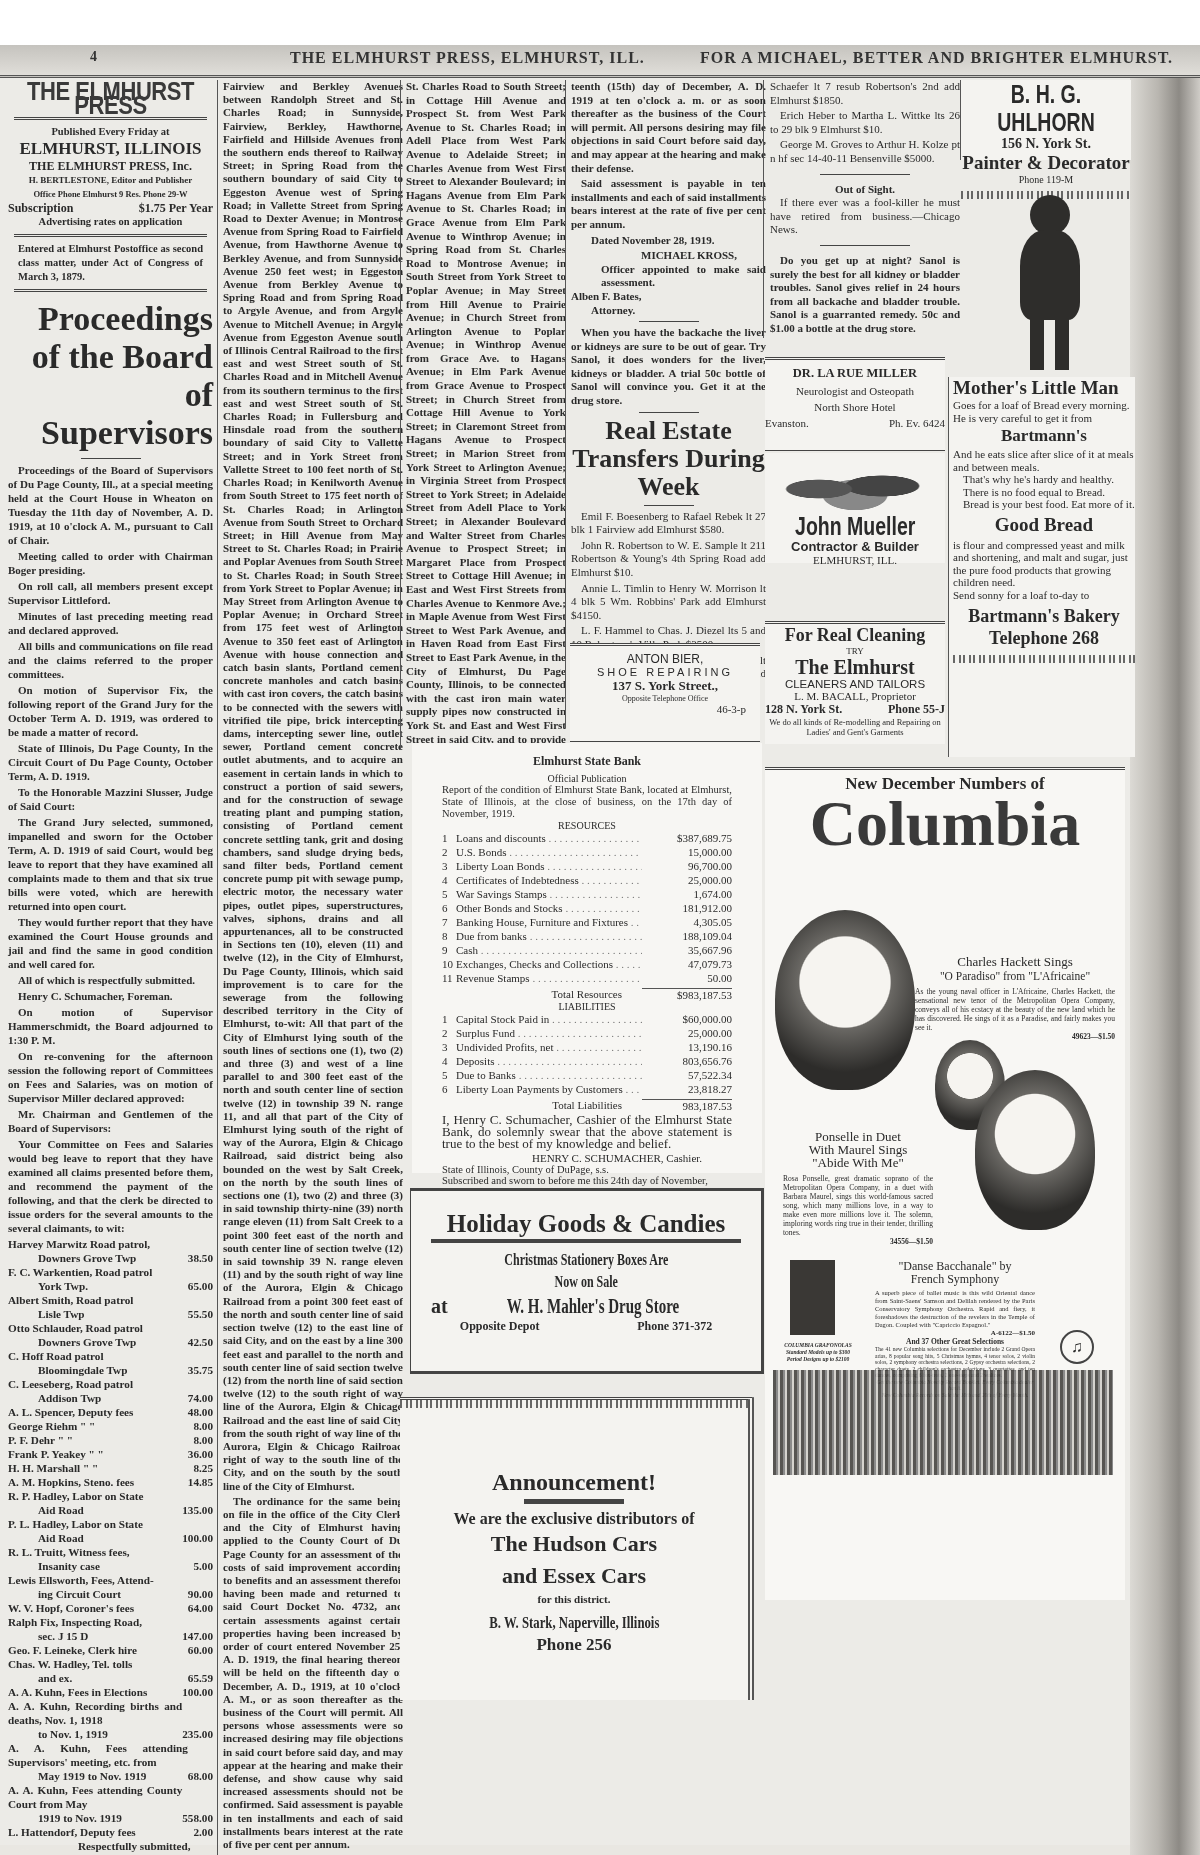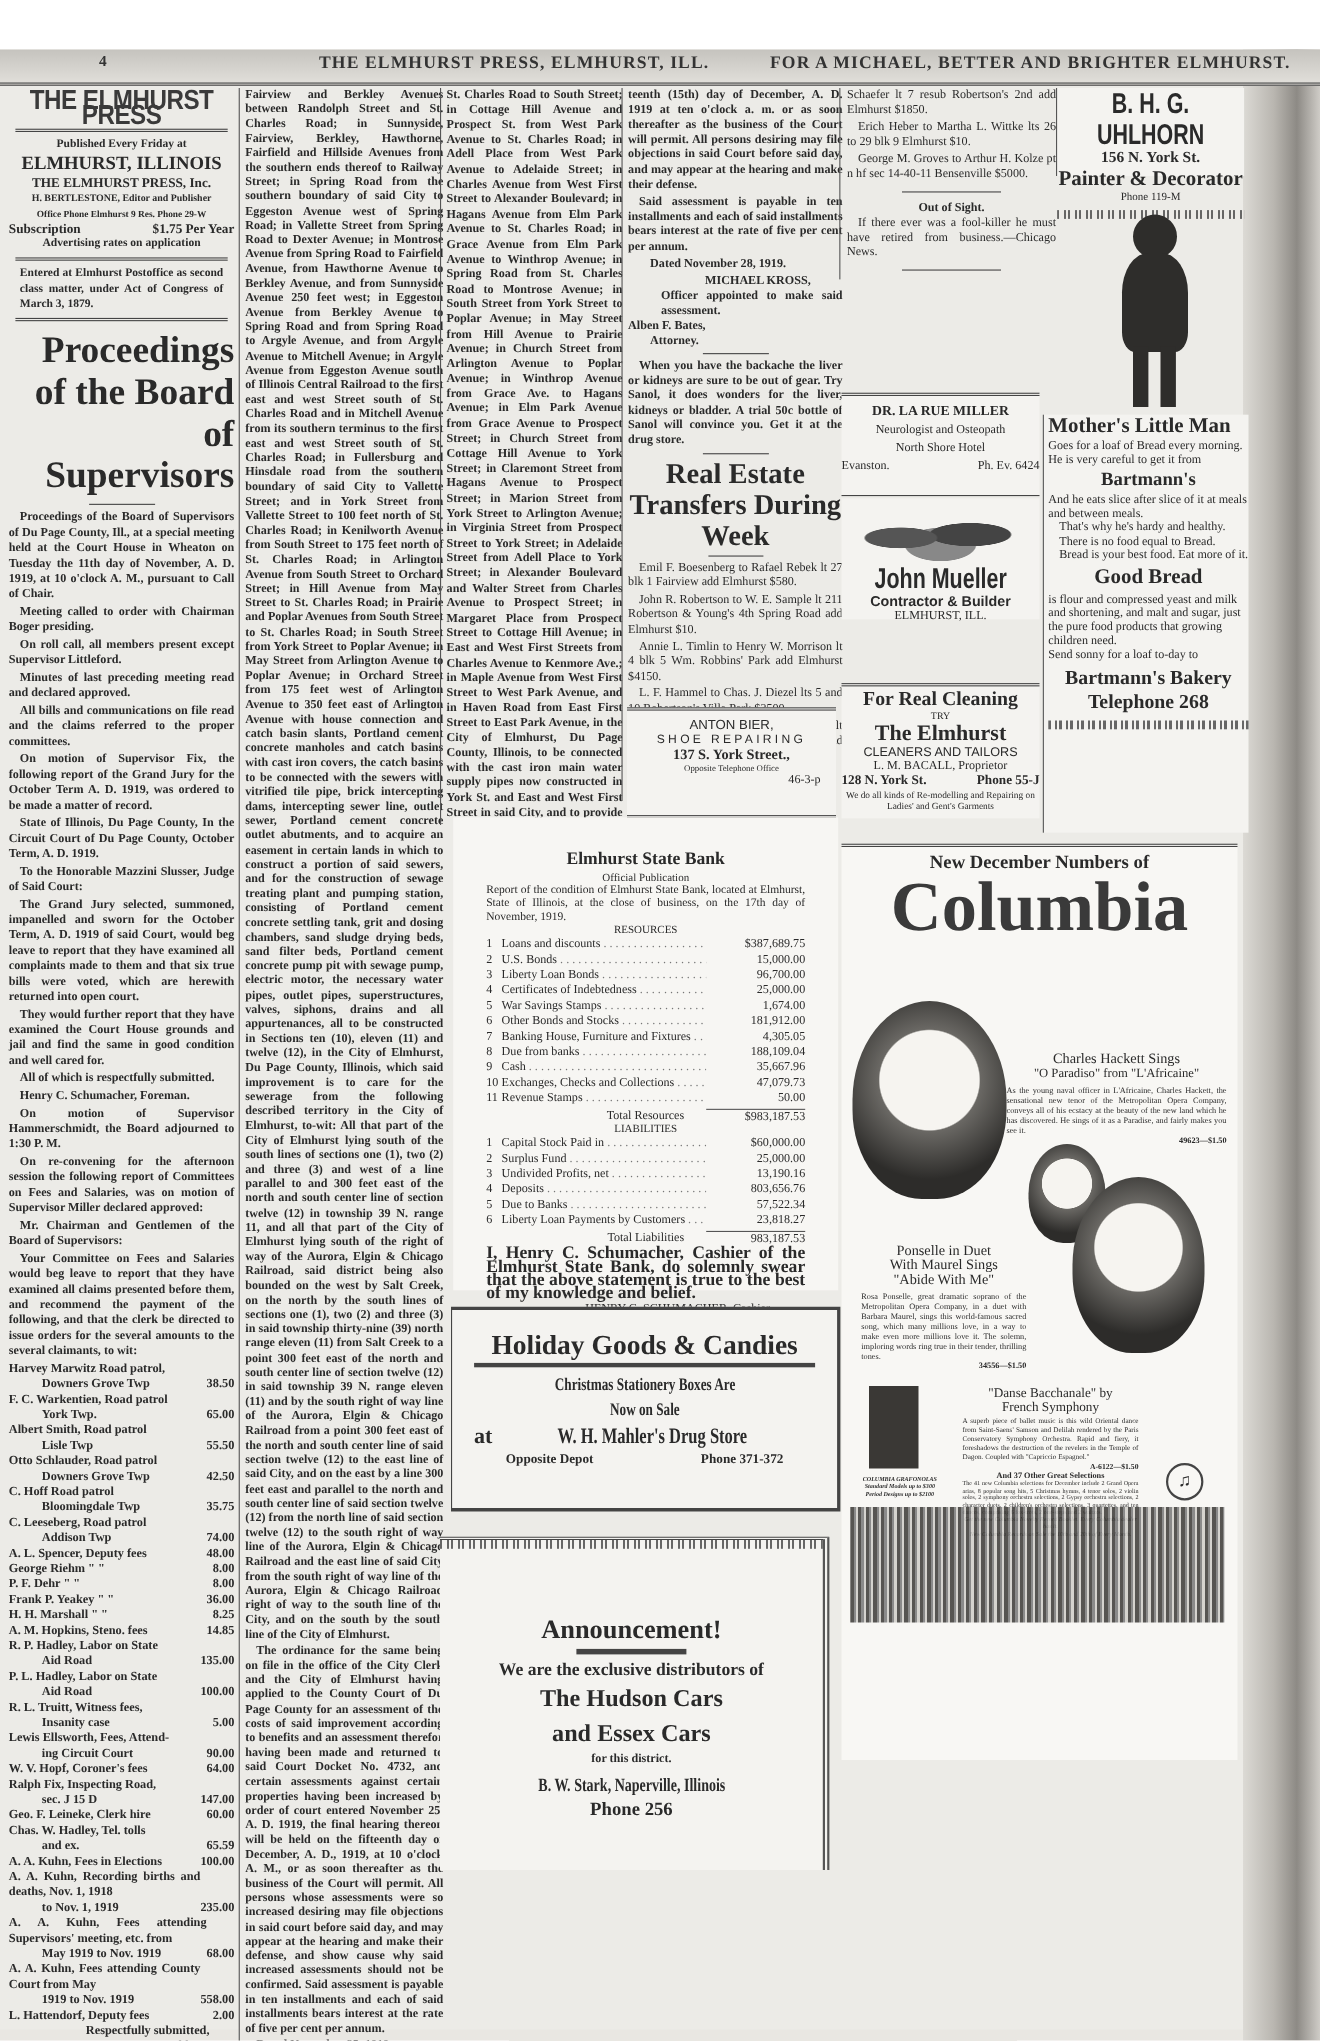--- a/index.html
+++ b/index.html
@@ -228,20 +228,21 @@
   </div>
 
   <div class="col rule" style="left:763px;width:190px;padding-left:6px;font-size:11px;line-height:13.6px;">
     <p style="text-indent:0">Schaefer lt 7 resub Robertson's 2nd add Elmhurst $1850.</p>
     <p>Erich Heber to Martha L. Wittke lts 26 to 29 blk 9 Elmhurst $10.</p>
     <p>George M. Groves to Arthur H. Kolze pt n hf sec 14-40-11 Bensenville $5000.</p>
     <div style="border-top:1px solid #444;width:90px;margin:8px auto;"></div>
     <div class="center bold">Out of Sight.</div>
     <p>If there ever was a fool-killer he must have retired from business.—Chicago News.</p>
     <div style="border-top:1px solid #444;width:90px;margin:8px auto;"></div>
+    <p class="bold">Do you get up at night? Sanol is surely the best for all kidney or bladder troubles. Sanol gives relief in 24 hours from all backache and bladder trouble. Sanol is a guarranted remedy. 50c and $1.00 a bottle at the drug store.</p>
   </div>
 
   <div class="ad" style="left:960px;top:35px;width:170px;height:80px;border-left:1px solid #555;">
     <div class="center sans bold" style="font-size:26px;line-height:28px;"><span class="condensed">B. H. G. UHLHORN</span></div>
     <div class="center bold" style="font-size:14px;">156 N. York St.</div>
     <div class="center bold" style="font-size:19px;">Painter &amp; Decorator</div>
     <div class="center" style="font-size:10px;">Phone 119-M</div>
     <div class="greek" style="margin-top:6px;"></div>
   </div>
 
@@ -301,21 +302,21 @@
 
   <div class="ad" style="left:570px;top:598px;width:190px;height:95px;border-top:3px double #444;border-bottom:3px double #444;">
     <div class="center sans" style="font-size:12px;margin-top:6px;">ANTON BIER,</div>
     <div class="center sans" style="font-size:11px;letter-spacing:3px;">SHOE REPAIRING</div>
     <div class="center bold" style="font-size:13px;">137 S. York Street.,</div>
     <div class="center" style="font-size:8px;text-align:center;">Opposite Telephone Office</div>
     <div style="text-align:right;font-size:11px;padding-right:14px;">46-3-p</div>
   </div>
 
   <div class="ad" style="left:412px;top:698px;width:350px;height:430px;background:#f7f6f3;">
-    <div class="center bold" style="font-size:16px;line-height:24px;margin-top:26px;">Elmhurst State Bank</div>
+    <div class="center bold" style="font-size:12px;line-height:24px;margin-top:6px;">Elmhurst State Bank</div>
     <div class="center" style="font-size:10px;">Official Publication</div>
     <div style="font-size:10.5px;line-height:12px;padding:0 30px 0 30px;text-align:justify;">Report of the condition of Elmhurst State Bank, located at Elmhurst, State of Illinois, at the close of business, on the 17th day of November, 1919.</div>
     <div class="center" style="font-size:10px;">RESOURCES</div>
     <div style="padding:0 30px;">
       <div class="bank-row">
           <span class="n">1</span>
           <span class="l">Loans and discounts</span>
           <span class="v">$387,689.75</span>
         </div>
       <div class="bank-row">
@@ -403,21 +404,21 @@
       <div class="bank-row">
           <span class="n">6</span>
           <span class="l">Liberty Loan Payments by Customers</span>
           <span class="v">23,818.27</span>
         </div>
       <div style="display:flex;justify-content:flex-end;gap:20px;font-size:11px;margin-top:3px;">
           <span>Total Liabilities</span>
           <span style="width:90px;text-align:right;border-top:1px solid #555;">983,187.53</span>
         </div>
     </div>
-    <div style="font-size:16px;line-height:12px;padding:2px 30px;text-align:justify;font-weight:bold;">I, Henry C. Schumacher, Cashier of the Elmhurst State Bank, do solemnly swear that the above statement is true to the best of my knowledge and belief.</div>
+    <div style="font-size:13px;line-height:12px;padding:2px 30px;text-align:justify;">I, Henry C. Schumacher, Cashier of the Elmhurst State Bank, do solemnly swear that the above statement is true to the best of my knowledge and belief.</div>
     <div style="font-size:11px;padding-left:120px;">HENRY C. SCHUMACHER, Cashier.</div>
     <div style="font-size:10.5px;padding-left:30px;">State of Illinois, County of DuPage, s.s.</div>
     <div style="font-size:10.5px;line-height:12px;padding:0 30px;">Subscribed and sworn to before me this 24th day of November, 1919.    FRANK F. FISCHER, Notary Public.</div>
   </div>
 
   <div class="ad" style="left:410px;top:1143px;width:350px;height:180px;border:3px solid #444;border-left:1px solid #444;">
     <div class="center bold" style="font-size:25px;line-height:30px;margin-top:18px;">Holiday Goods &amp; Candies</div>
     <div style="height:4px;background:#444;margin:0 20px 6px;"></div>
     <div class="center bold" style="font-size:16px;line-height:22px;"><span class="condensed">Christmas Stationery Boxes Are</span></div>
     <div class="center bold" style="font-size:16px;line-height:22px;"><span class="condensed">Now on Sale</span></div>

